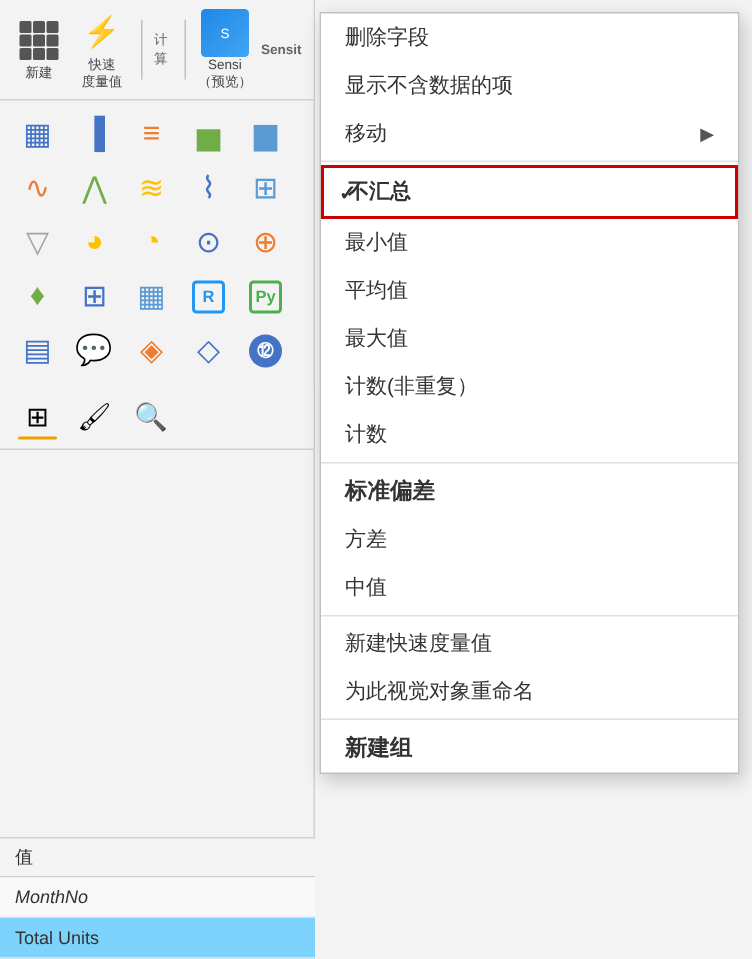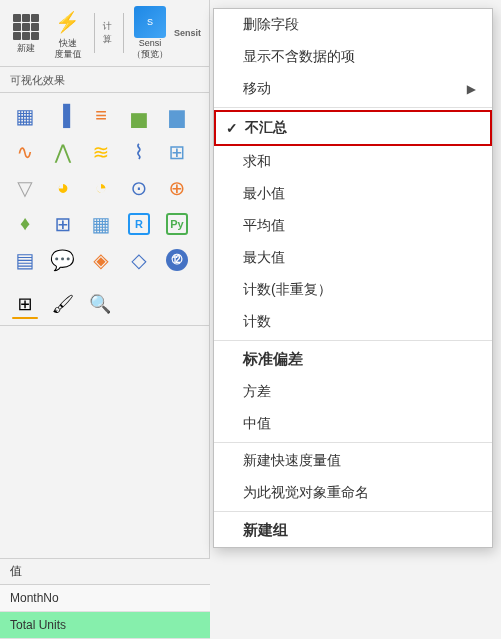--- a/index.html
+++ b/index.html
@@ -143,29 +143,30 @@
     .values-header {
       background: #f3f3f3;
       border-top: 1px solid #d0d0d0;
       border-bottom: 1px solid #d0d0d0;
       padding: 4px 10px;
       font-size: 12px;
       color: #333;
     }
 
     .values-item {
-      background: #86efac;
+      background: #7dd3fc;
       border-bottom: 1px solid #e0e0e0;
       padding: 6px 10px;
       font-size: 12px;
       color: #333;
     }
 
     .values-item.monthno {
       background: #f8f8f8;
+      font-style: italic;
     }
 
     
     .bottom-toolbar {
       display: flex;
       gap: 4px;
       padding: 4px 8px;
       background: #f3f3f3;
       border-bottom: 1px solid #d0d0d0;
     }
@@ -199,21 +200,21 @@
       left: 213px;
       width: 280px;
       background: #fff;
       border: 1px solid #c0c0c0;
       box-shadow: 2px 4px 12px rgba(0,0,0,0.2);
       z-index: 100;
       font-size: 14px;
     }
 
     .menu-item {
-      padding: 7px 16px 7px 29px;
+      padding: 7px 16px 7px 16px;
       cursor: pointer;
       color: #333;
       position: relative;
       display: flex;
       align-items: center;
       justify-content: space-between;
     }
 
     .menu-item.selected {
       border: 2px solid #cc0000;
@@ -284,23 +285,20 @@
     <div class="toolbar-btn">
       <div class="toolbar-icon">
         <div class="icon-sensi">S</div>
       </div>
       <span class="toolbar-label" style="white-space:pre-line">Sensi
 （预览）</span>
     </div>
     <span style="font-size:9px;color:#666;font-weight:bold;">Sensit</span>
   </div>
 
-  <div class="section-header">
-    <span>可视化效果</span>
-  </div>
 
   <div class="vis-grid" id="vis-grid">
   <div class="vis-item">
         <span style="color:#4472c4;font-size:20px;">▦</span>
       </div>
       <div class="vis-item">
         <span style="color:#4472c4;font-size:20px;">▐</span>
       </div>
       <div class="vis-item">
         <span style="color:#ed7d31;font-size:20px;">≡</span>
@@ -407,23 +405,20 @@
     <div class="menu-item">
       <span>移动</span>
       <span class="arrow">▶</span>
     </div>
     <div class="menu-separator"></div>
     <div class="menu-item selected">
       <span class="check-mark">✓</span>
       <span>不汇总</span>
     </div>
     <div class="menu-item">
-      <span>求和</span>
-    </div>
-    <div class="menu-item">
       <span>最小值</span>
     </div>
     <div class="menu-item">
       <span>平均值</span>
     </div>
     <div class="menu-item">
       <span>最大值</span>
     </div>
     <div class="menu-item">
       <span>计数(非重复）</span>

